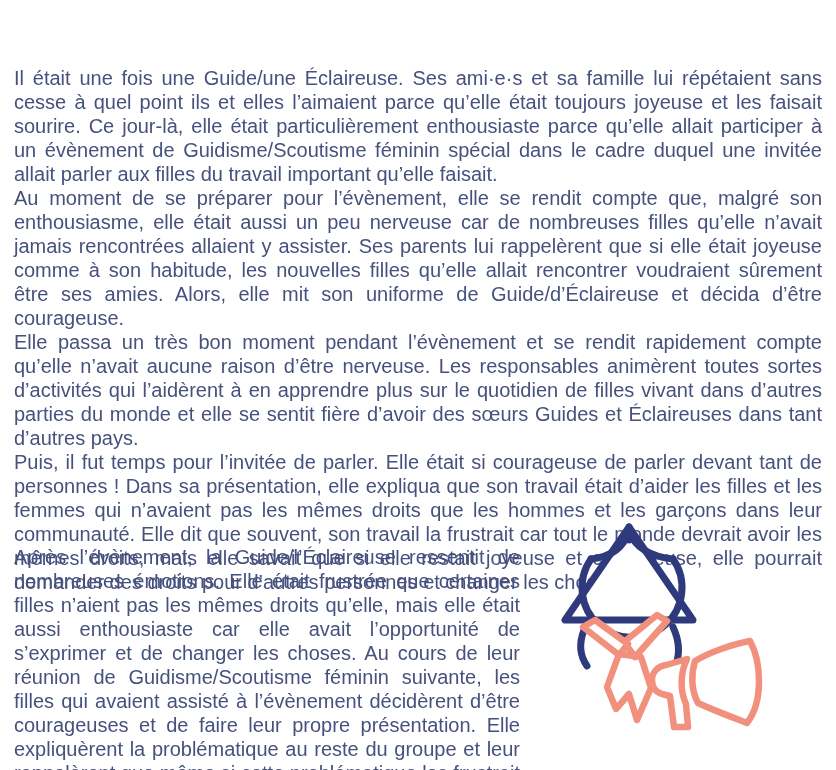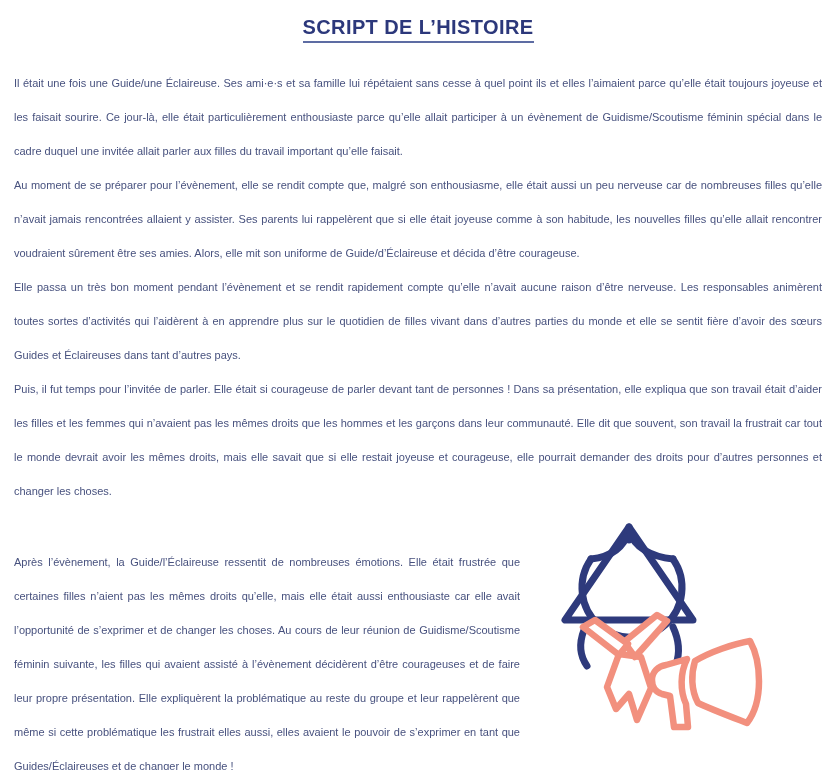--- a/index.html
+++ b/index.html
@@ -36,22 +36,22 @@
     padding-bottom: 2px;
   }
 
   .story-block {
     position: absolute;
     top: 66px;
     left: 14px;
     width: 808px;
   }
   .para {
-    font-size: 11px;
-    line-height: 34px;
+    font-size: 20px;
+    line-height: 24px;
     color: var(--body-color);
     text-align: justify;
   }
 
   .aftermath-block {
     position: absolute;
     top: 545px;
     left: 14px;
     width: 506px;
   }
@@ -62,23 +62,20 @@
     left: 540px;
     width: 296px;
     height: 260px;
   }
 </style>
 </head>
 <body>
 
 <div class="page">
 
-  <div class="title-wrap">
-    <span class="title">SCRIPT DE L’HISTOIRE</span>
-  </div>
 
   <div class="story-block">
     <p class="para">Il était une fois une Guide/une Éclaireuse. Ses ami·e·s et sa famille lui répétaient sans cesse à quel point ils et elles l’aimaient parce qu’elle était toujours joyeuse et les faisait sourire. Ce jour-là, elle était particulièrement enthousiaste parce qu’elle allait participer à un évènement de Guidisme/Scoutisme féminin spécial dans le cadre duquel une invitée allait parler aux filles du travail important qu’elle faisait.</p>
     <p class="para">Au moment de se préparer pour l’évènement, elle se rendit compte que, malgré son enthousiasme, elle était aussi un peu nerveuse car de nombreuses filles qu’elle n’avait jamais rencontrées allaient y assister. Ses parents lui rappelèrent que si elle était joyeuse comme à son habitude, les nouvelles filles qu’elle allait rencontrer voudraient sûrement être ses amies. Alors, elle mit son uniforme de Guide/d’Éclaireuse et décida d’être courageuse.</p>
     <p class="para">Elle passa un très bon moment pendant l’évènement et se rendit rapidement compte qu’elle n’avait aucune raison d’être nerveuse. Les responsables animèrent toutes sortes d’activités qui l’aidèrent à en apprendre plus sur le quotidien de filles vivant dans d’autres parties du monde et elle se sentit fière d’avoir des sœurs Guides et Éclaireuses dans tant d’autres pays.</p>
     <p class="para">Puis, il fut temps pour l’invitée de parler. Elle était si courageuse de parler devant tant de personnes ! Dans sa présentation, elle expliqua que son travail était d’aider les filles et les femmes qui n’avaient pas les mêmes droits que les hommes et les garçons dans leur communauté. Elle dit que souvent, son travail la frustrait car tout le monde devrait avoir les mêmes droits, mais elle savait que si elle restait joyeuse et courageuse, elle pourrait demander des droits pour d’autres personnes et changer les choses.</p>
   </div>
 
   <div class="aftermath-block">
     <p class="para">Après l’évènement, la Guide/l’Éclaireuse ressentit de nombreuses émotions. Elle était frustrée que certaines filles n’aient pas les mêmes droits qu’elle, mais elle était aussi enthousiaste car elle avait l’opportunité de s’exprimer et de changer les choses. Au cours de leur réunion de Guidisme/Scoutisme féminin suivante, les filles qui avaient assisté à l’évènement décidèrent d’être courageuses et de faire leur propre présentation. Elle expliquèrent la problématique au reste du groupe et leur rappelèrent que même si cette problématique les frustrait elles aussi, elles avaient le pouvoir de s’exprimer en tant que Guides/Éclaireuses et de changer le monde !</p>

